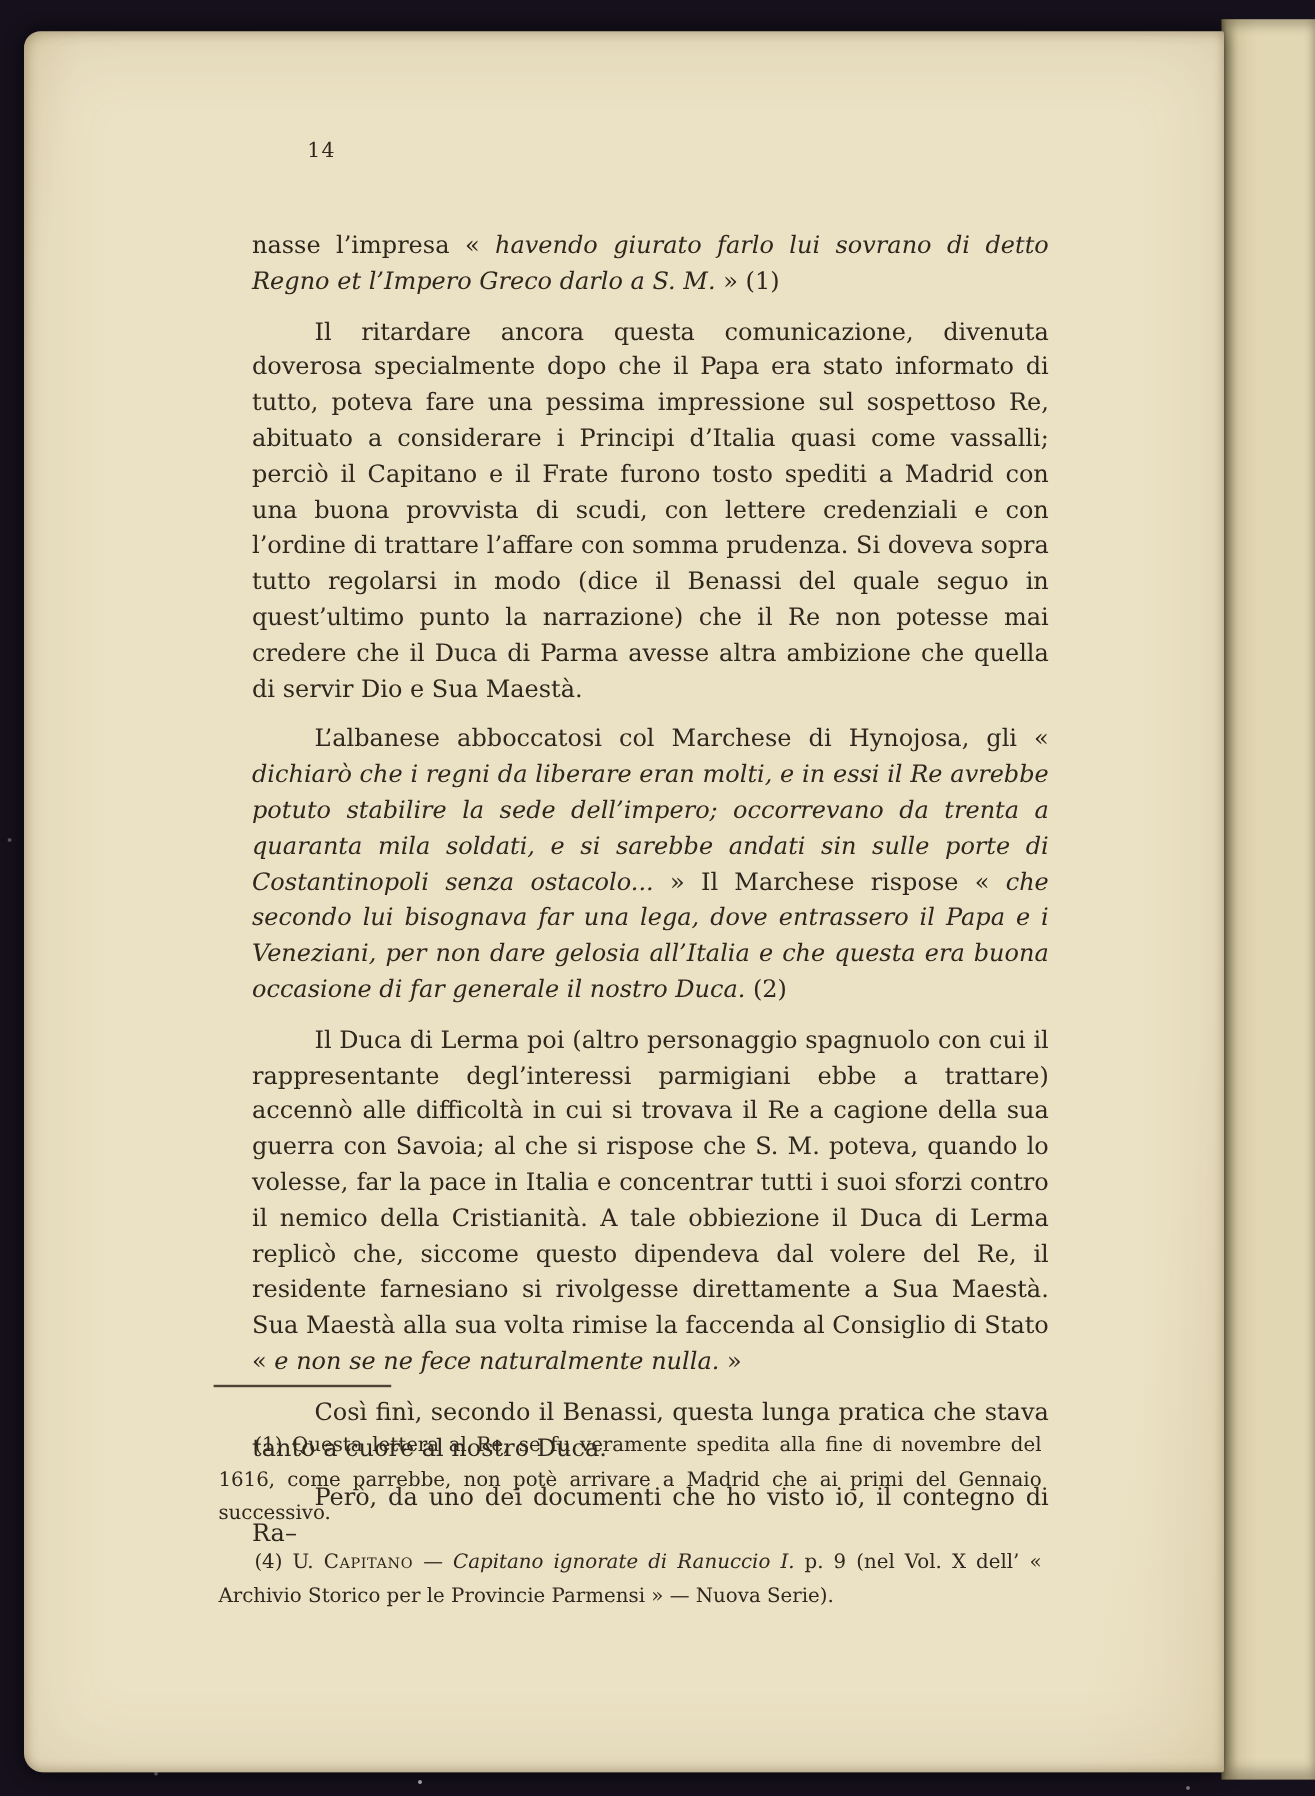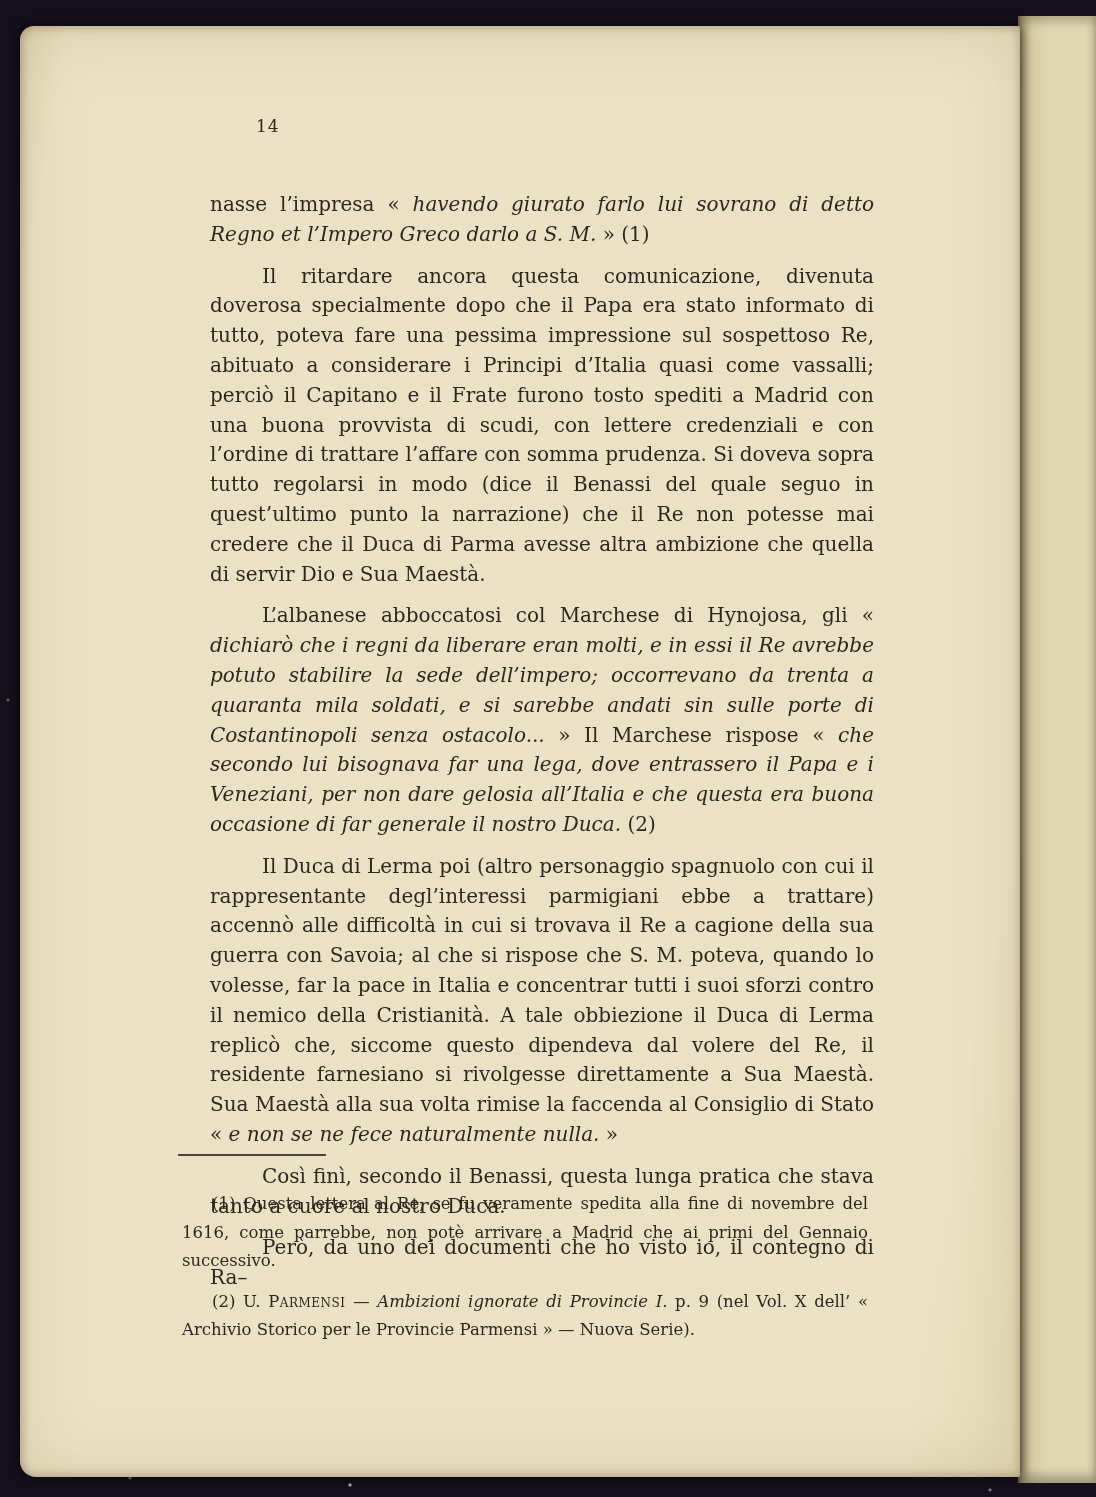--- a/index.html
+++ b/index.html
@@ -103,15 +103,15 @@
       <p class="para ind"><span class="run normal">L’albanese abboccatosi col Marchese di Hynojosa, gli « </span><span class="run italic">dichiarò che i regni da liberare eran molti, e in essi il Re avrebbe potuto stabilire la sede dell’impero; occorrevano da trenta a quaranta mila soldati, e si sarebbe andati sin sulle porte di Costantinopoli senza ostacolo... </span><span class="run normal">» Il Marchese rispose « </span><span class="run italic">che secondo lui bisognava far una lega, dove entrassero il Papa e i Veneziani, per non dare gelosia all’Italia e che questa era buona occasione di far generale il nostro Duca.</span><span class="run normal"> (2)</span></p>
       <p class="para ind"><span class="run normal">Il Duca di Lerma poi (altro personaggio spagnuolo con cui il rappresentante degl’interessi parmigiani ebbe a trattare) accennò alle difficoltà in cui si trovava il Re a cagione della sua guerra con Savoia; al che si rispose che S. M. poteva, quando lo volesse, far la pace in Italia e concentrar tutti i suoi sforzi contro il nemico della Cristianità. A tale obbiezione il Duca di Lerma replicò che, siccome questo dipendeva dal volere del Re, il residente farnesiano si rivolgesse direttamente a Sua Maestà. Sua Maestà alla sua volta rimise la faccenda al Consiglio di Stato « </span><span class="run italic">e non se ne fece naturalmente nulla.</span><span class="run normal"> »</span></p>
       <p class="para ind"><span class="run normal">Così finì, secondo il Benassi, questa lunga pratica che stava tanto a cuore al nostro Duca.</span></p>
       <p class="para ind"><span class="run normal">Però, da uno dei documenti che ho visto io, il contegno di Ra–</span></p>
     </div>
 
   <div class="footnote-rule"></div>
 
   <div class="footnotes" id="footnotes">
       <p class="para ind"><span class="run normal">(1) Questa lettera al Re, se fu veramente spedita alla fine di novembre del 1616, come parrebbe, non potè arrivare a Madrid che ai primi del Gennaio successivo.</span></p>
-      <p class="para ind"><span class="run normal">(2) U. </span><span class="run smallcaps">Parmensi</span><span class="run normal"> — </span><span class="run italic">Ambizioni ignorate di Provincie I.</span><span class="run normal"> p. 9 (nel Vol. X dell’ « Archivio Storico per le Provincie Parmensi » — Nuova Serie).</span></p>
+      <p class="para ind"><span class="run normal">(4) U. </span><span class="run smallcaps">Capitano</span><span class="run normal"> — </span><span class="run italic">Capitano ignorate di Ranuccio I.</span><span class="run normal"> p. 9 (nel Vol. X dell’ « Archivio Storico per le Provincie Parmensi » — Nuova Serie).</span></p>
     </div>
 </div>
 
 </body></html>

